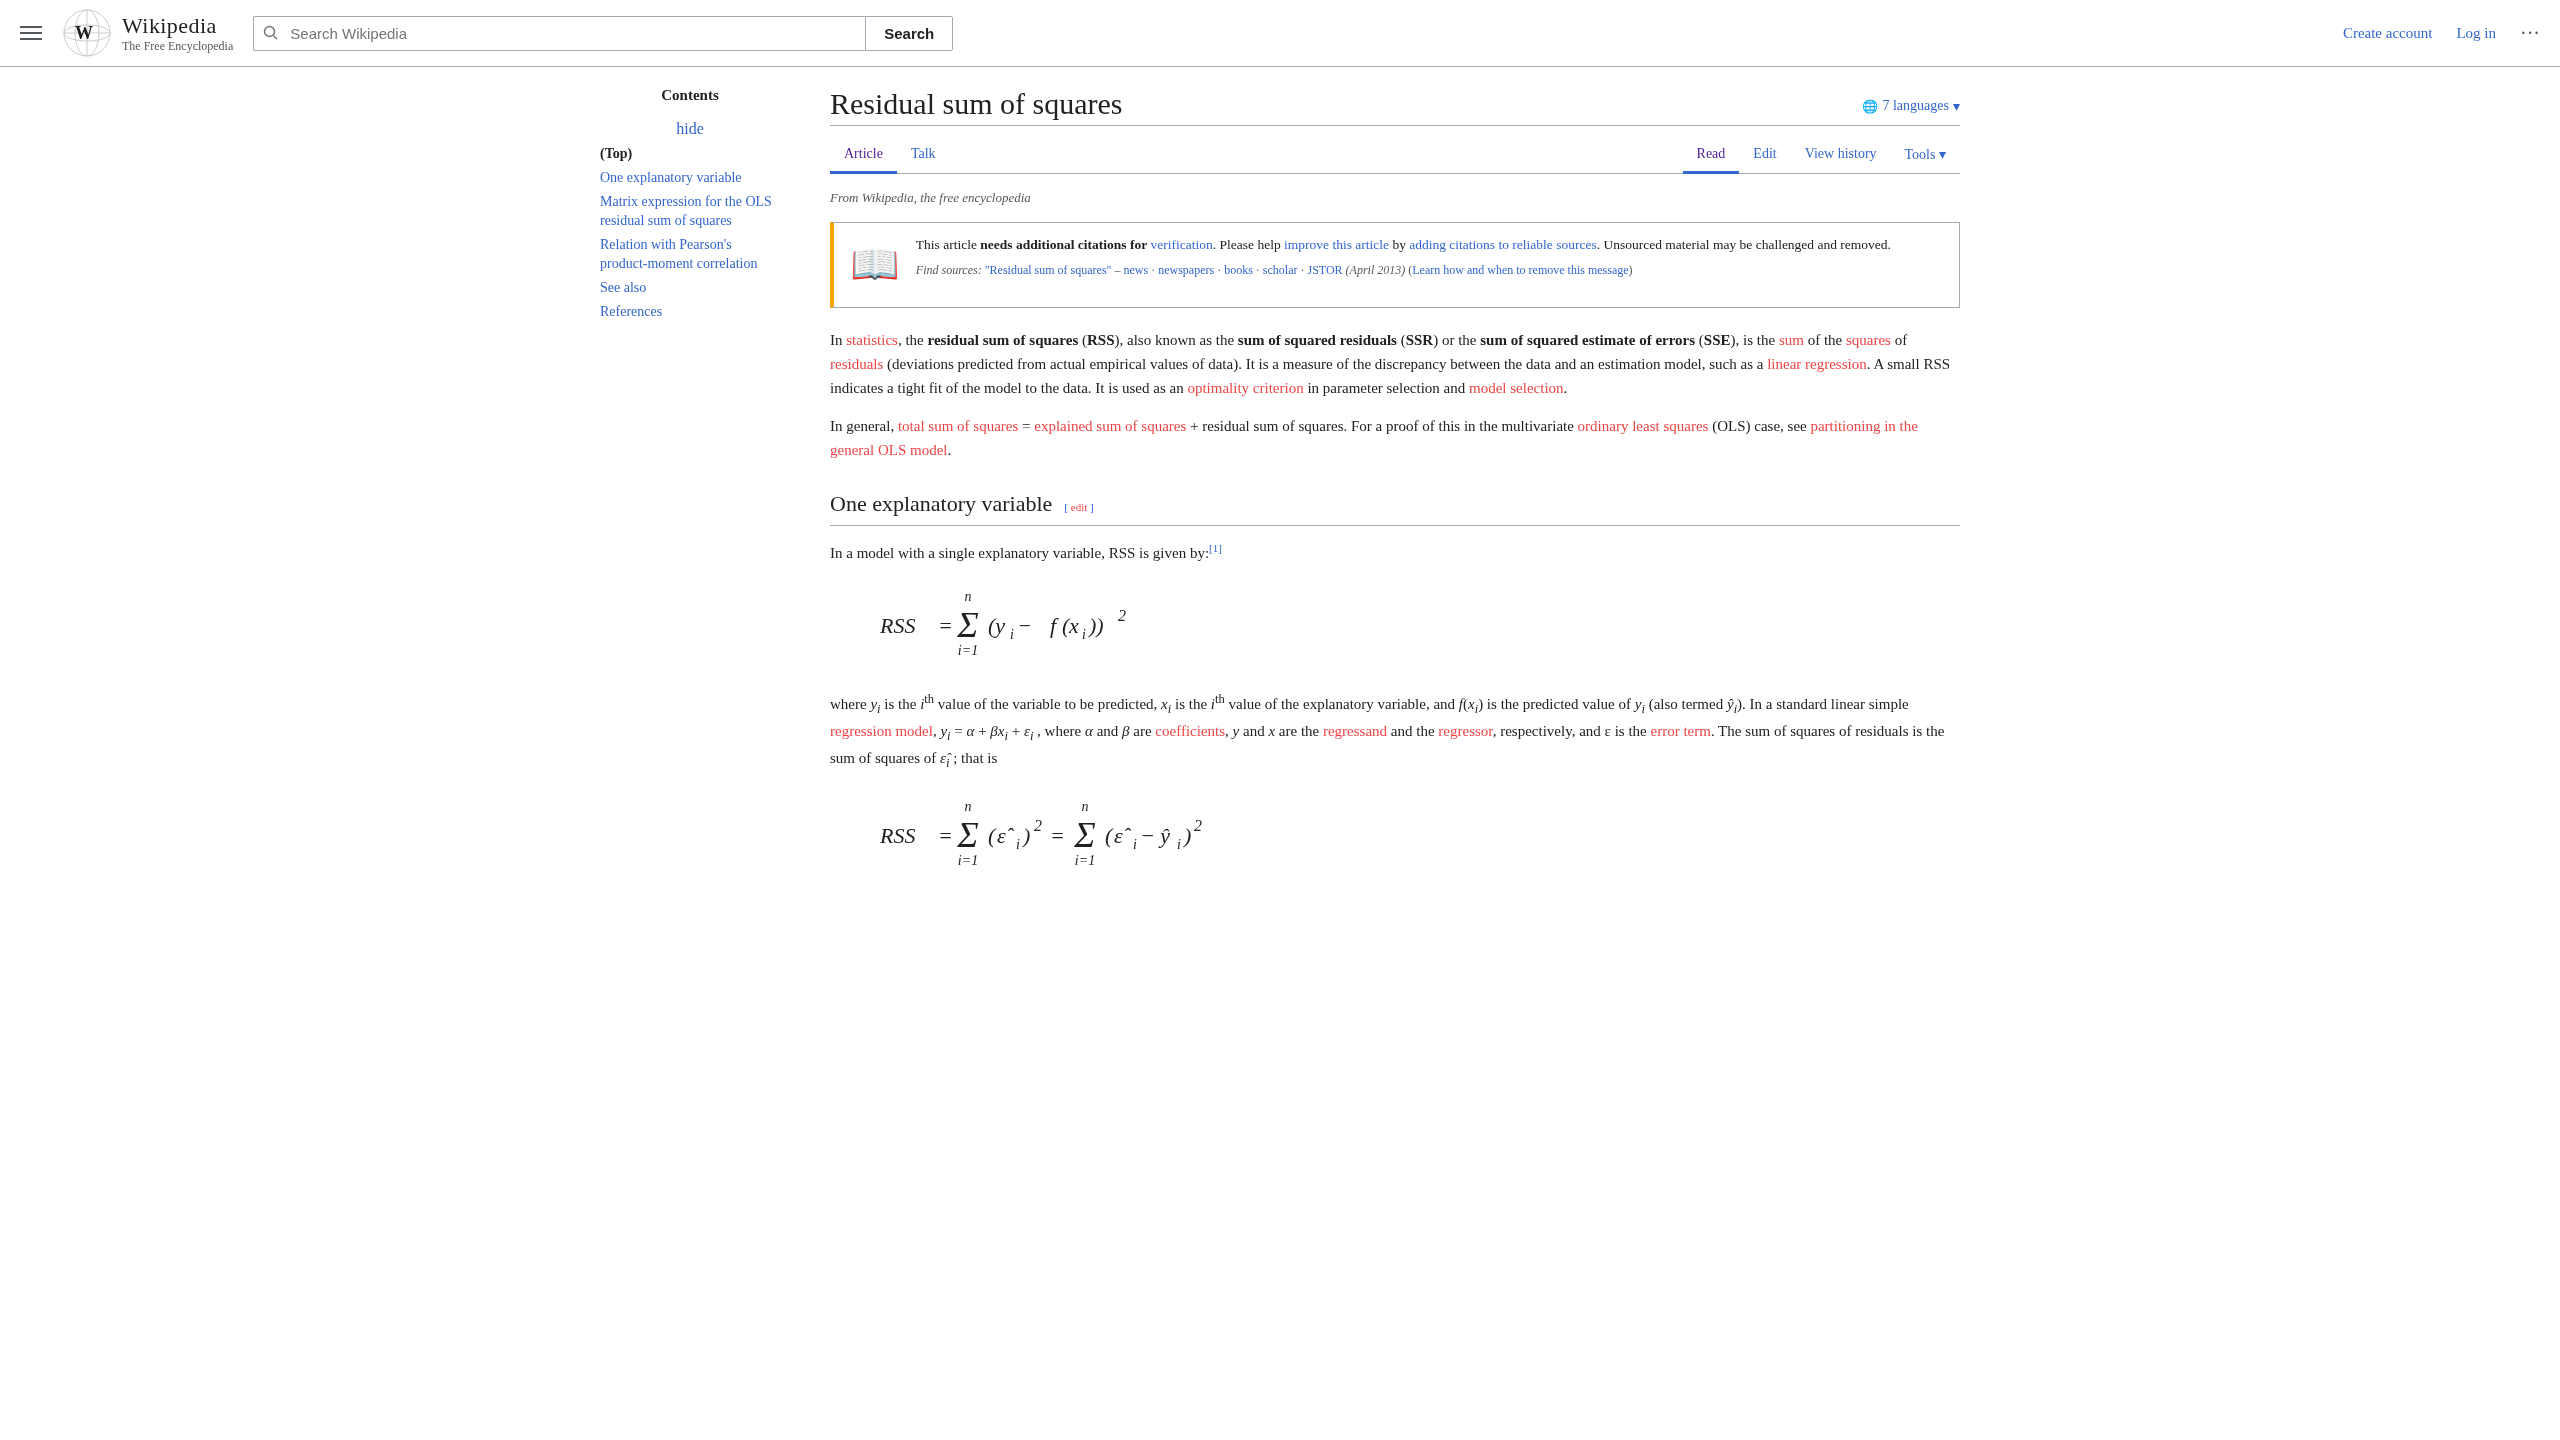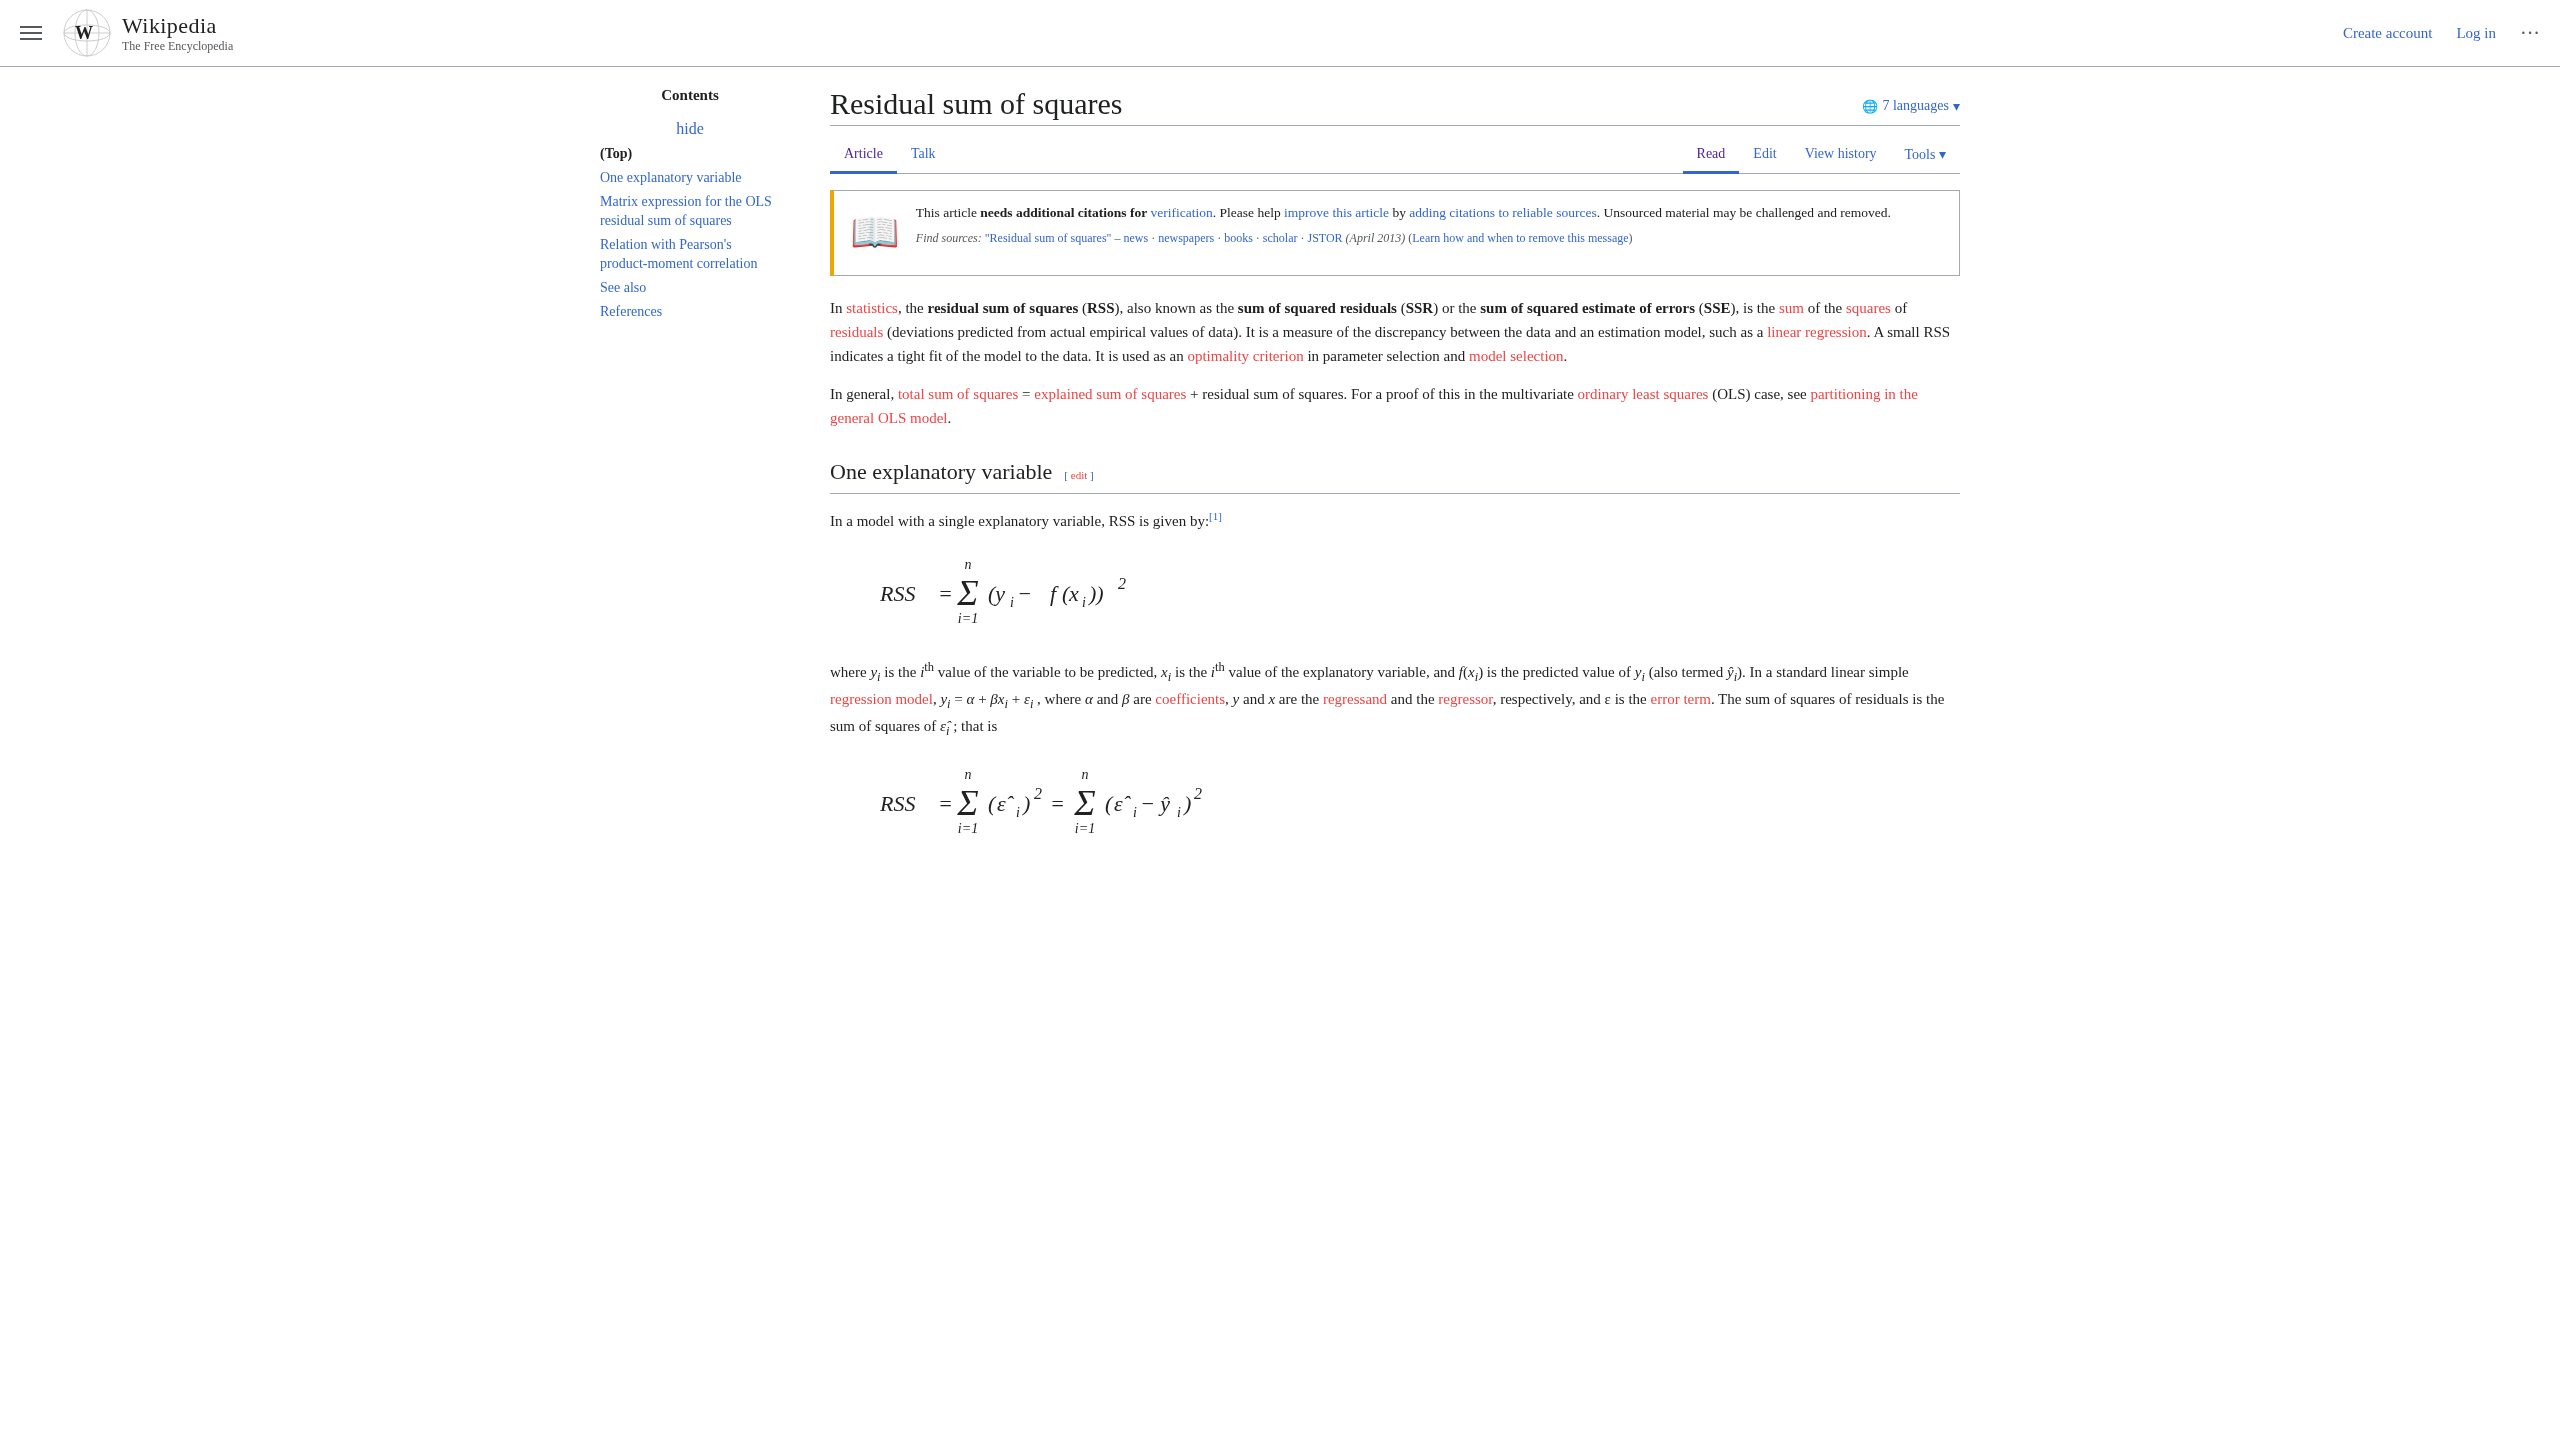--- a/index.html
+++ b/index.html
@@ -98,20 +98,30 @@
         <line x1="2" y1="25" x2="48" y2="25" stroke="#ccc" stroke-width="1"></line>
         <line x1="25" y1="2" x2="25" y2="48" stroke="#ccc" stroke-width="1"></line>
 
         <text x="13" y="31" font-family="serif" font-size="18" font-weight="bold" fill="#202122">W</text>
       </svg>
       <div class="logo-text">
         <div class="wiki-title">Wikipedia</div>
         <div class="wiki-subtitle">The Free Encyclopedia</div>
       </div>
     </a>
+    <form class="search-form">
+      <div class="search-input-wrap">
+        <svg width="16" height="16" viewBox="0 0 16 16" fill="#72777d">
+            <circle cx="6.5" cy="6.5" r="5" stroke="#72777d" stroke-width="1.5" fill="none"></circle>
+            <line x1="10.5" y1="10.5" x2="14" y2="14" stroke="#72777d" stroke-width="1.5"></line>
+          </svg>
+        <input class="search-input" type="text" placeholder="Search Wikipedia" style="">
+      </div>
+      <button class="search-btn" type="submit">Search</button>
+    </form>
     <div class="header-actions">
       <a href="#">Create account</a>
       <a href="#">Log in</a>
       <span class="more-btn">···</span>
     </div>
   </div>
 </header>
 
 <div class="page-wrap">
 
@@ -150,20 +160,21 @@
         <a class="tab active" href="#">Read</a>
         <a class="tab" href="#">Edit</a>
         <a class="tab" href="#">View history</a>
         <a class="tab" href="#">
           <span>Tools</span>
           <span>▾</span>
         </a>
       </div>
     </nav>
 
+    <div class="from-text">From Wikipedia, the free encyclopedia</div>
 
     <div class="citation-box">
       <div class="citation-icon">📖</div>
       <div class="citation-content">
         <div>
           <span>This article </span><strong>needs additional citations for</strong> <a href="#">verification</a>. Please help <a href="#">improve this article</a> by <a href="#">adding citations to reliable sources</a>. Unsourced material may be challenged and removed.
         </div>
         <div class="citation-find">
           <em>Find sources:</em> <a href="#">"Residual sum of squares"</a> – <a href="#">news</a> · <a href="#">newspapers</a> · <a href="#">books</a> · <a href="#">scholar</a> · <a href="#">JSTOR</a> <em>(April 2013)</em> (<a href="#">Learn how and when to remove this message</a>)
         </div>

